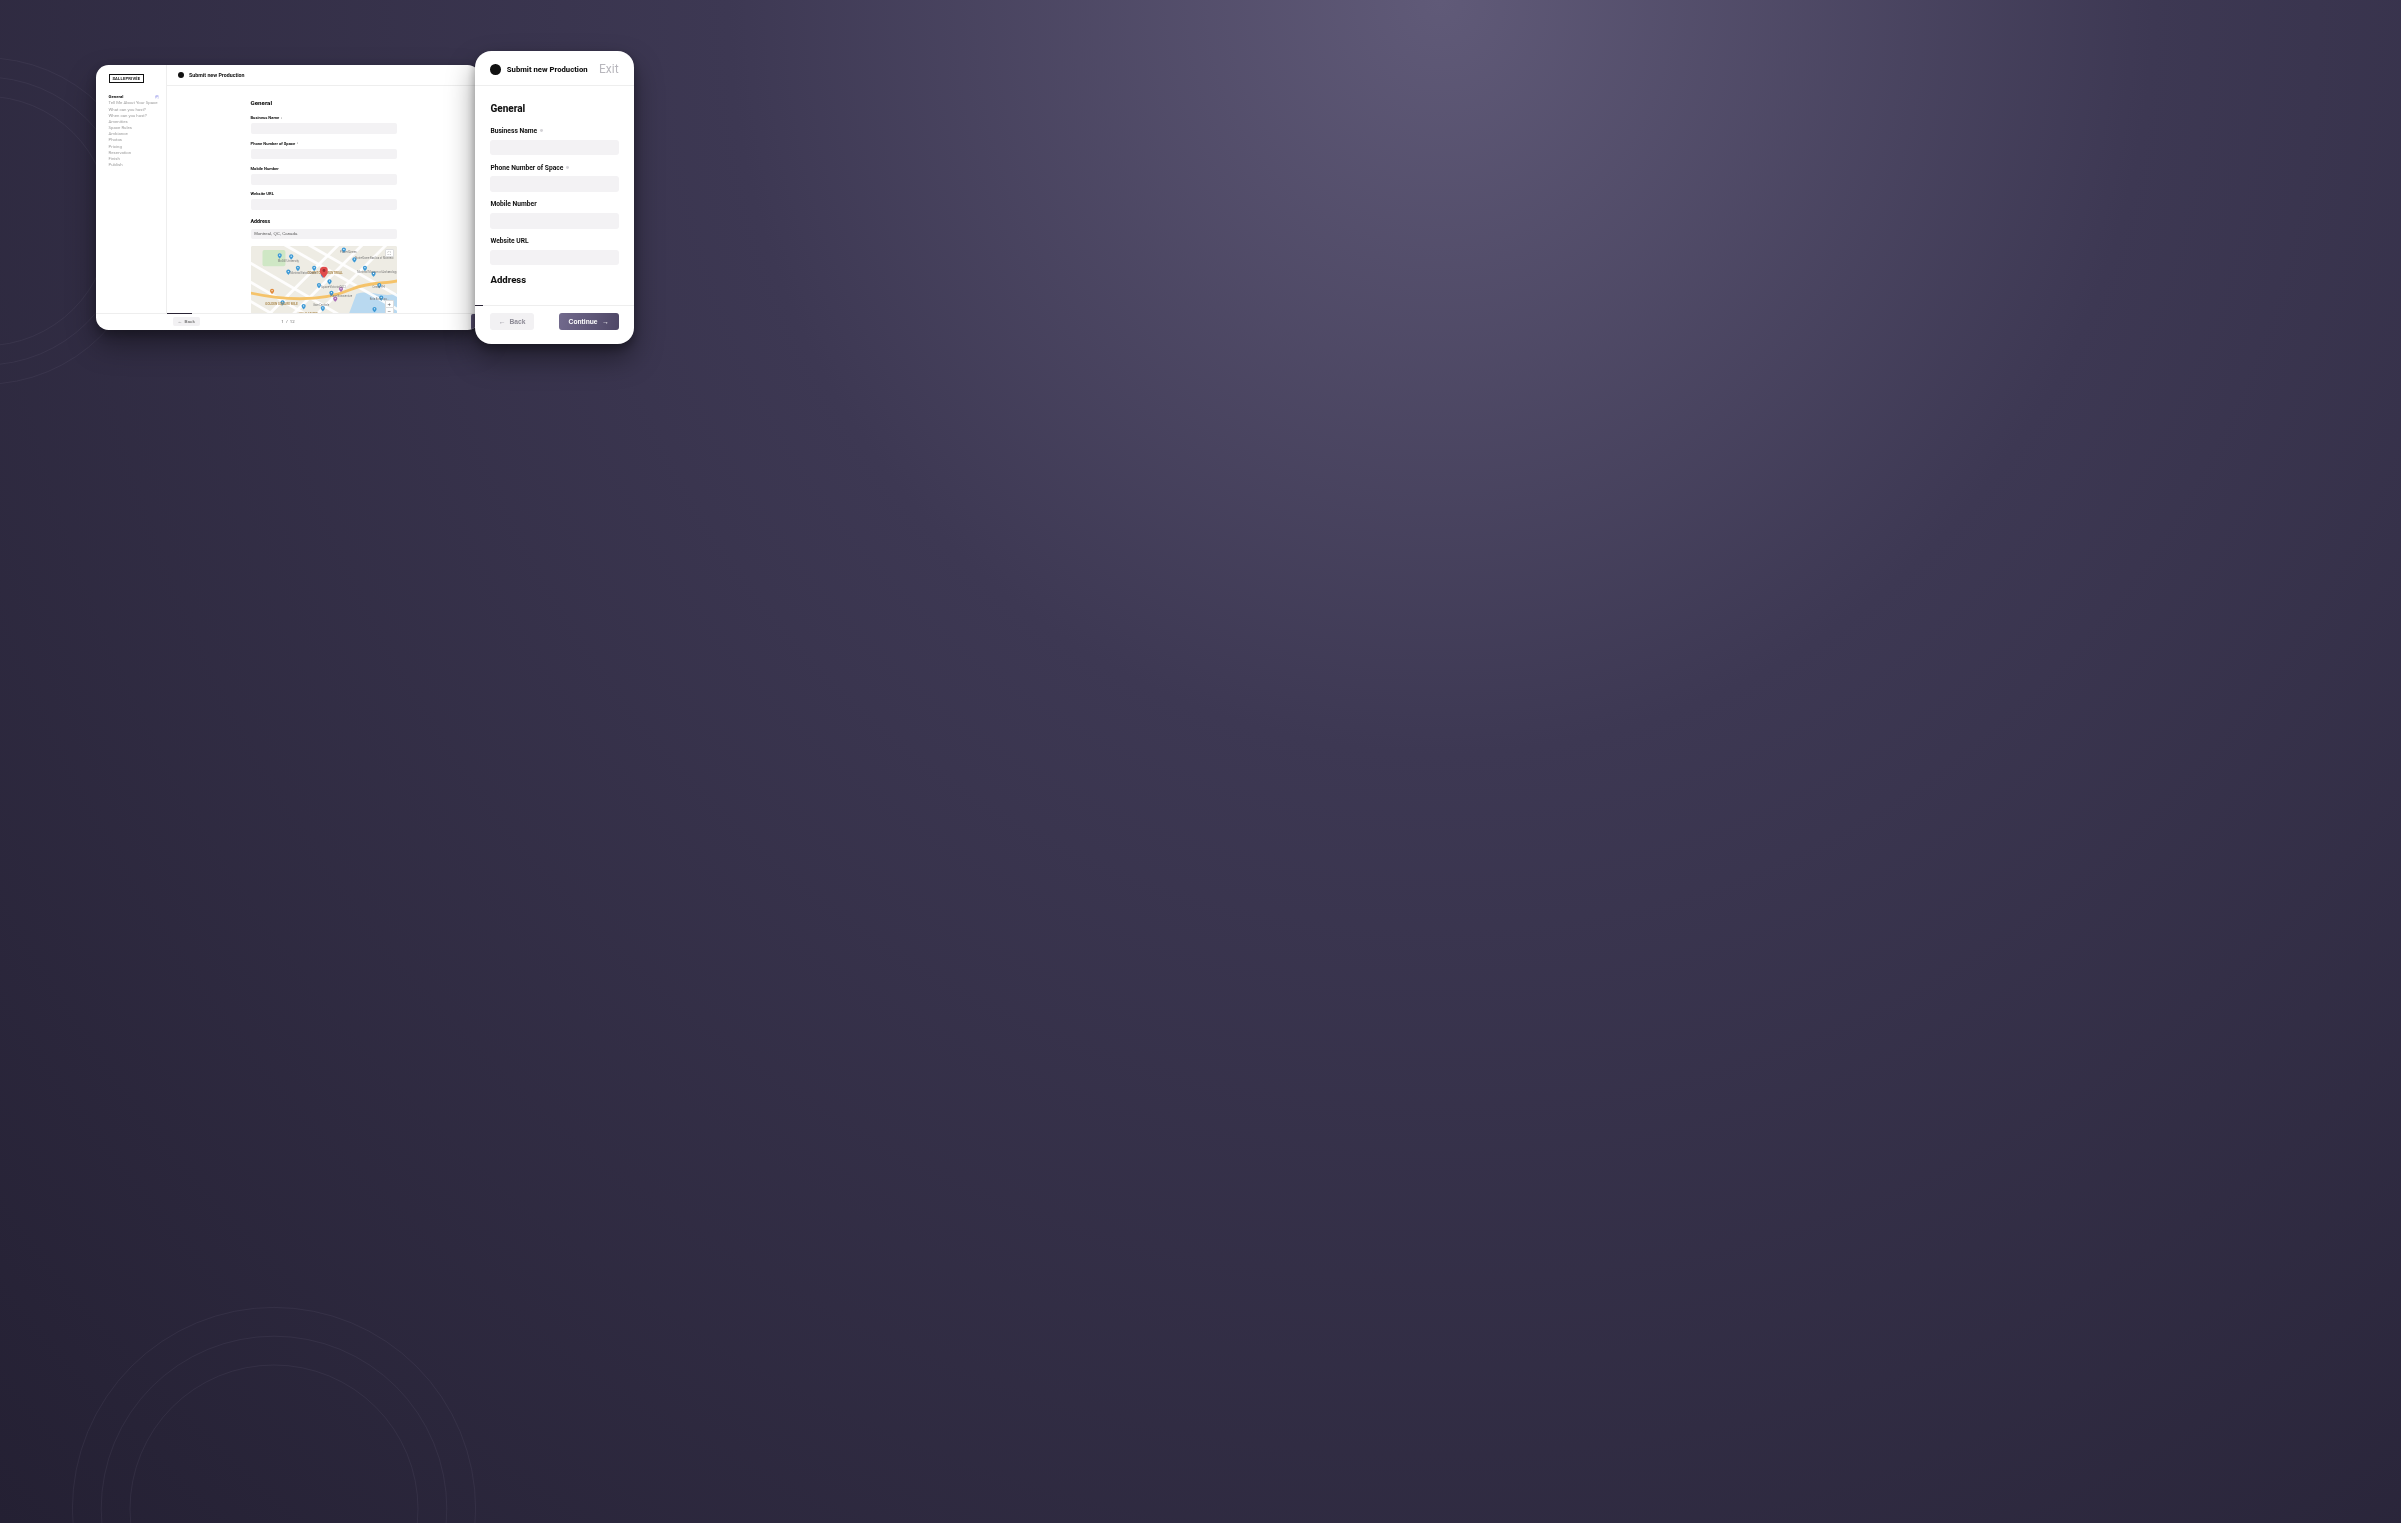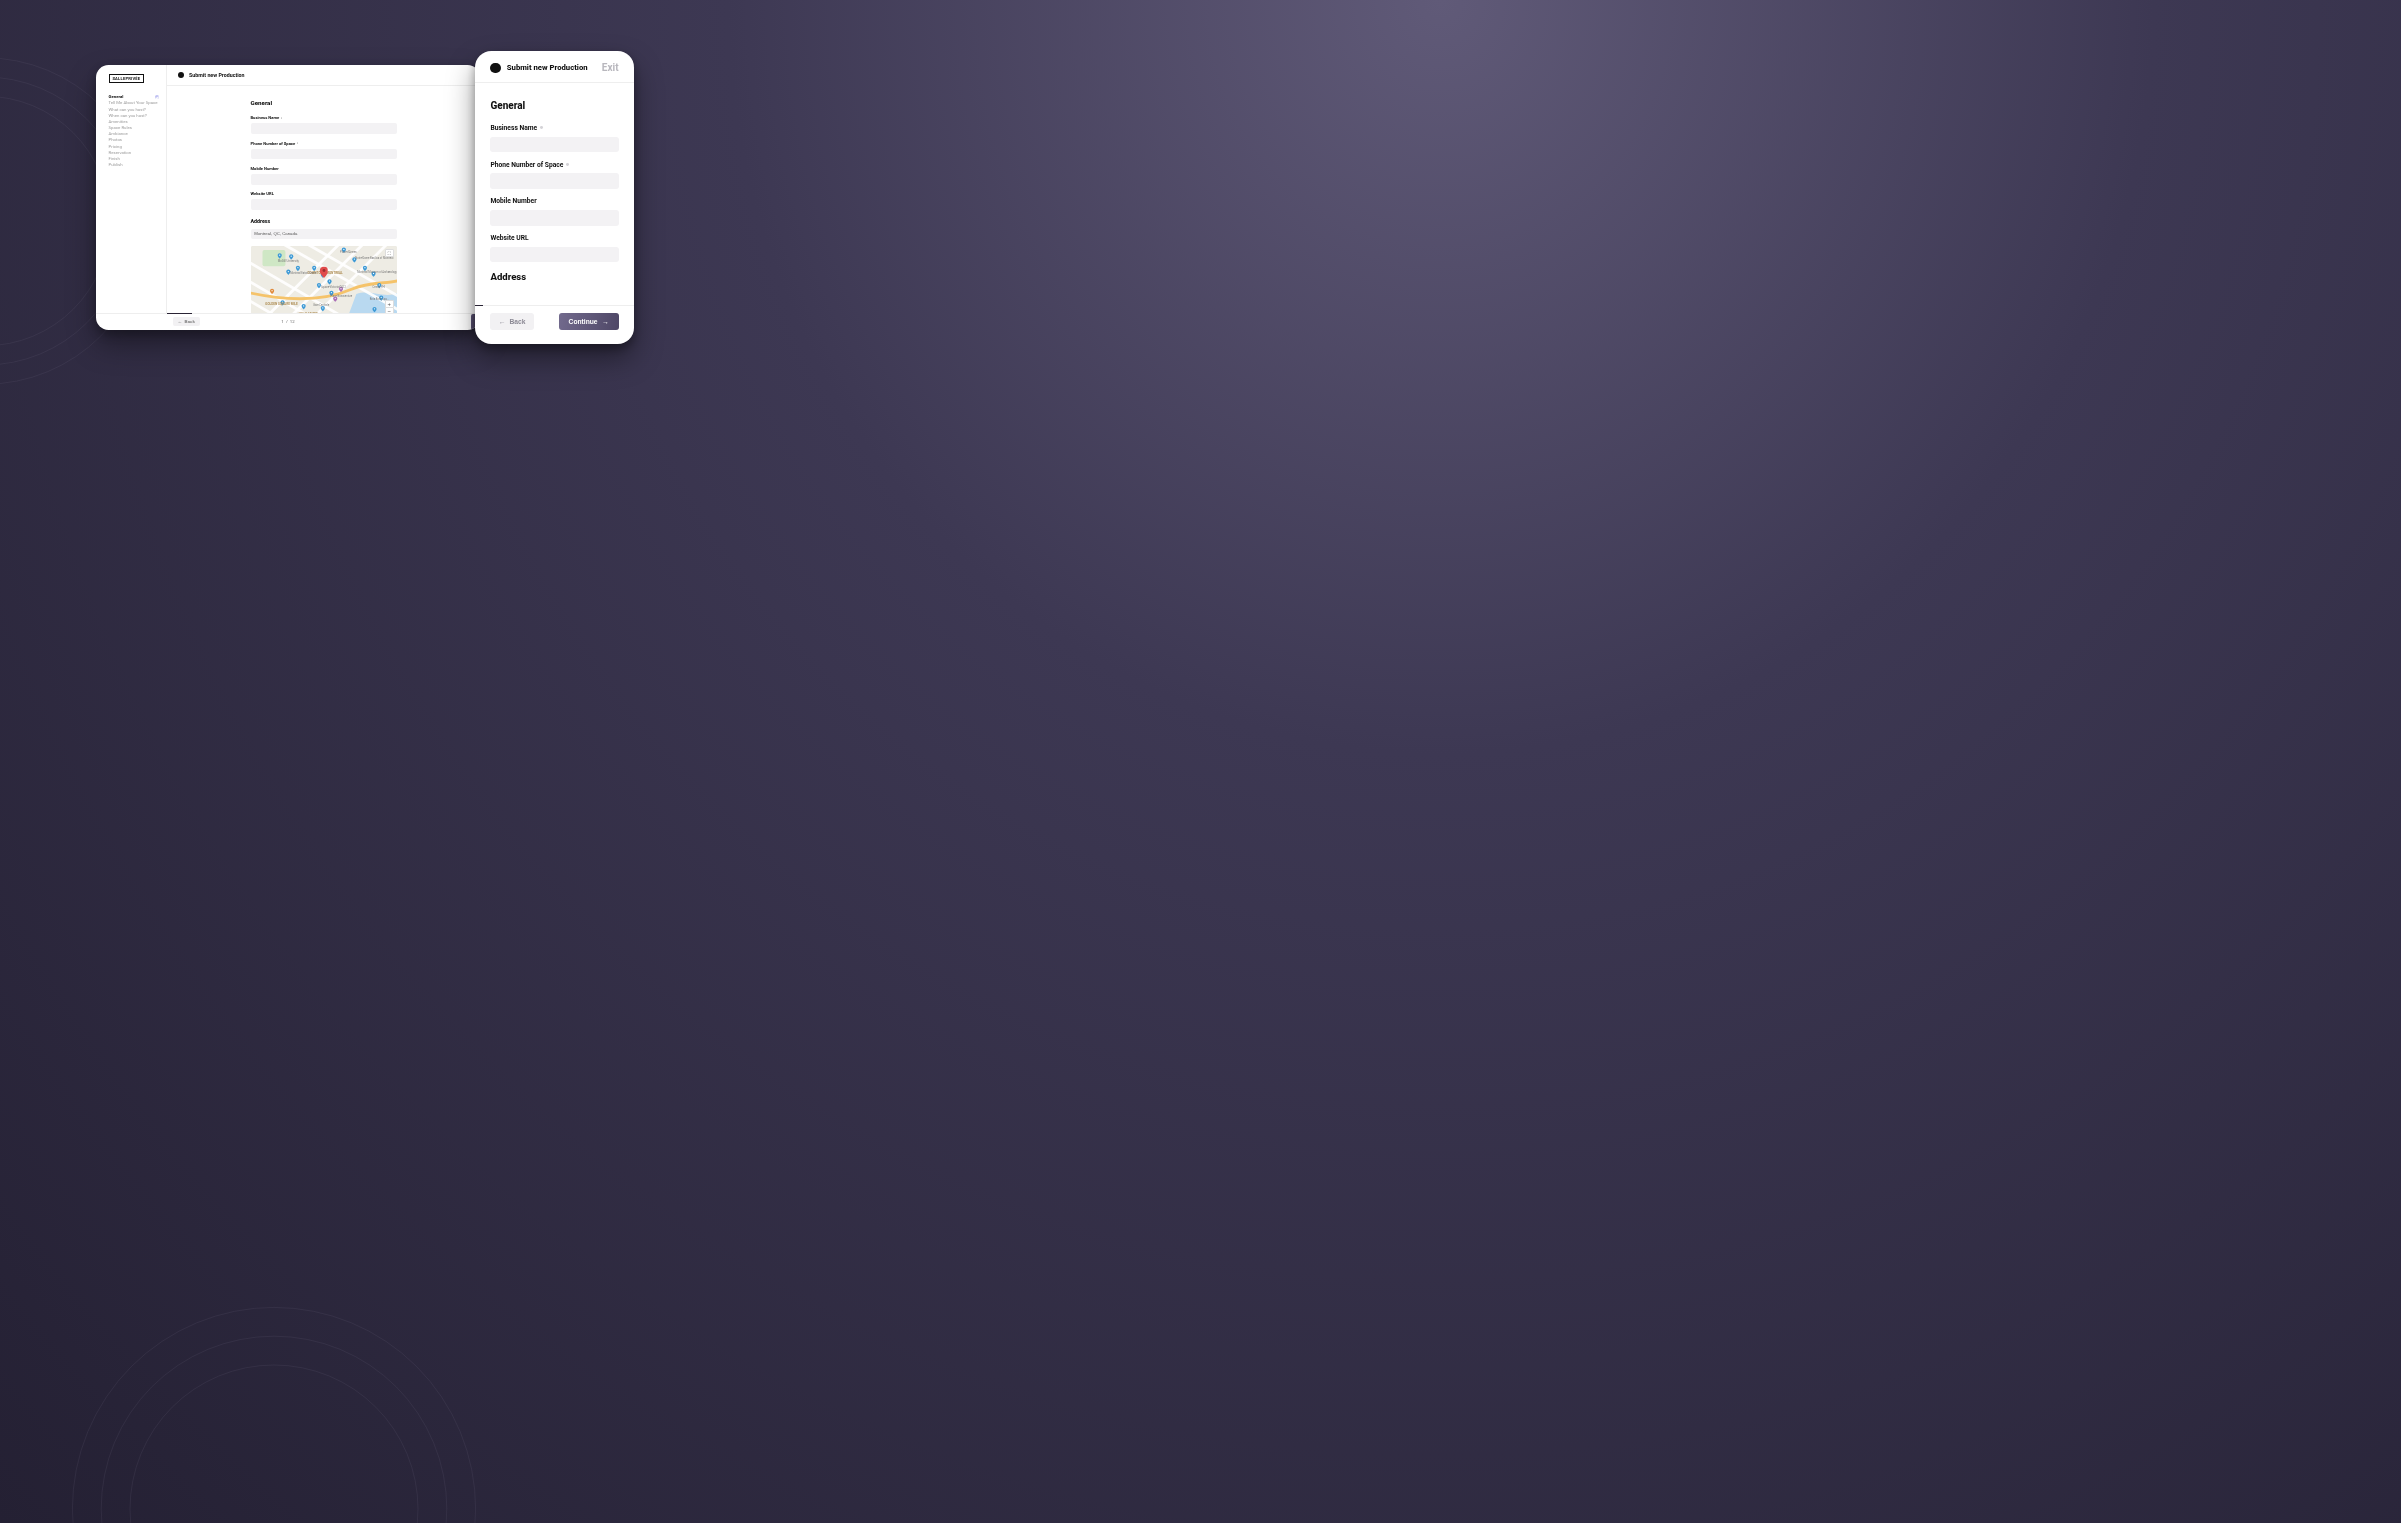--- a/index.html
+++ b/index.html
@@ -130,21 +130,21 @@
     padding: 7.7px 0 0;
     display:flex; flex-direction:column;
     overflow:hidden;
   }
   .m-header{
     display:flex; align-items:center; padding: 3.8px 15.4px 8.6px;
     border-bottom:0.5px solid #eee; gap:5.8px;
   }
   .m-dot{ width:10.6px; height:10.6px; border-radius:50%; background:#111; flex:0 0 10.6px;}
   .m-title{ font-size:7.7px; font-weight:800; color:#111; flex:1;}
-  .m-exit{ font-size:10px; color:#b8b7bd; font-weight:700; cursor:pointer;}
+  .m-exit{ font-size:12px; color:#b8b7bd; font-weight:400; cursor:pointer;}
   .m-body{ flex:1 1 auto; overflow-y:auto; padding: 11.5px 15.4px 0;}
   .m-h1{ font-size:10px; font-weight:800; color:#111; margin: 5.8px 0 12.5px;}
   .m-group{ margin-bottom:8.6px;}
   .m-label{ font-size:6.7px; font-weight:700; color:#111; display:flex; align-items:center; gap:2.9px; margin-bottom:4.8px;}
   .m-req{ width:2.9px; height:2.9px; border-radius:50%; background:#d4d3d7; display:inline-block;}
   .m-input{ width:100%; height:15.4px; border:none; border-radius:2.9px; background:#f3f2f4; padding:0 4.8px; font-size:6.2px;}
   .m-h2{ font-size:9.6px; font-weight:800; color:#111; margin:3.8px 0 5.8px;}
   .m-progress{ height:1px; background:#eee; margin:0; position:relative;}
   .m-progress-fill{ height:100%; width:5%; background:#2a2435;}
   .m-footer{ display:flex; align-items:center; justify-content:space-between; padding:6.7px 15.4px 14.4px; gap:5.8px; position:relative;}

